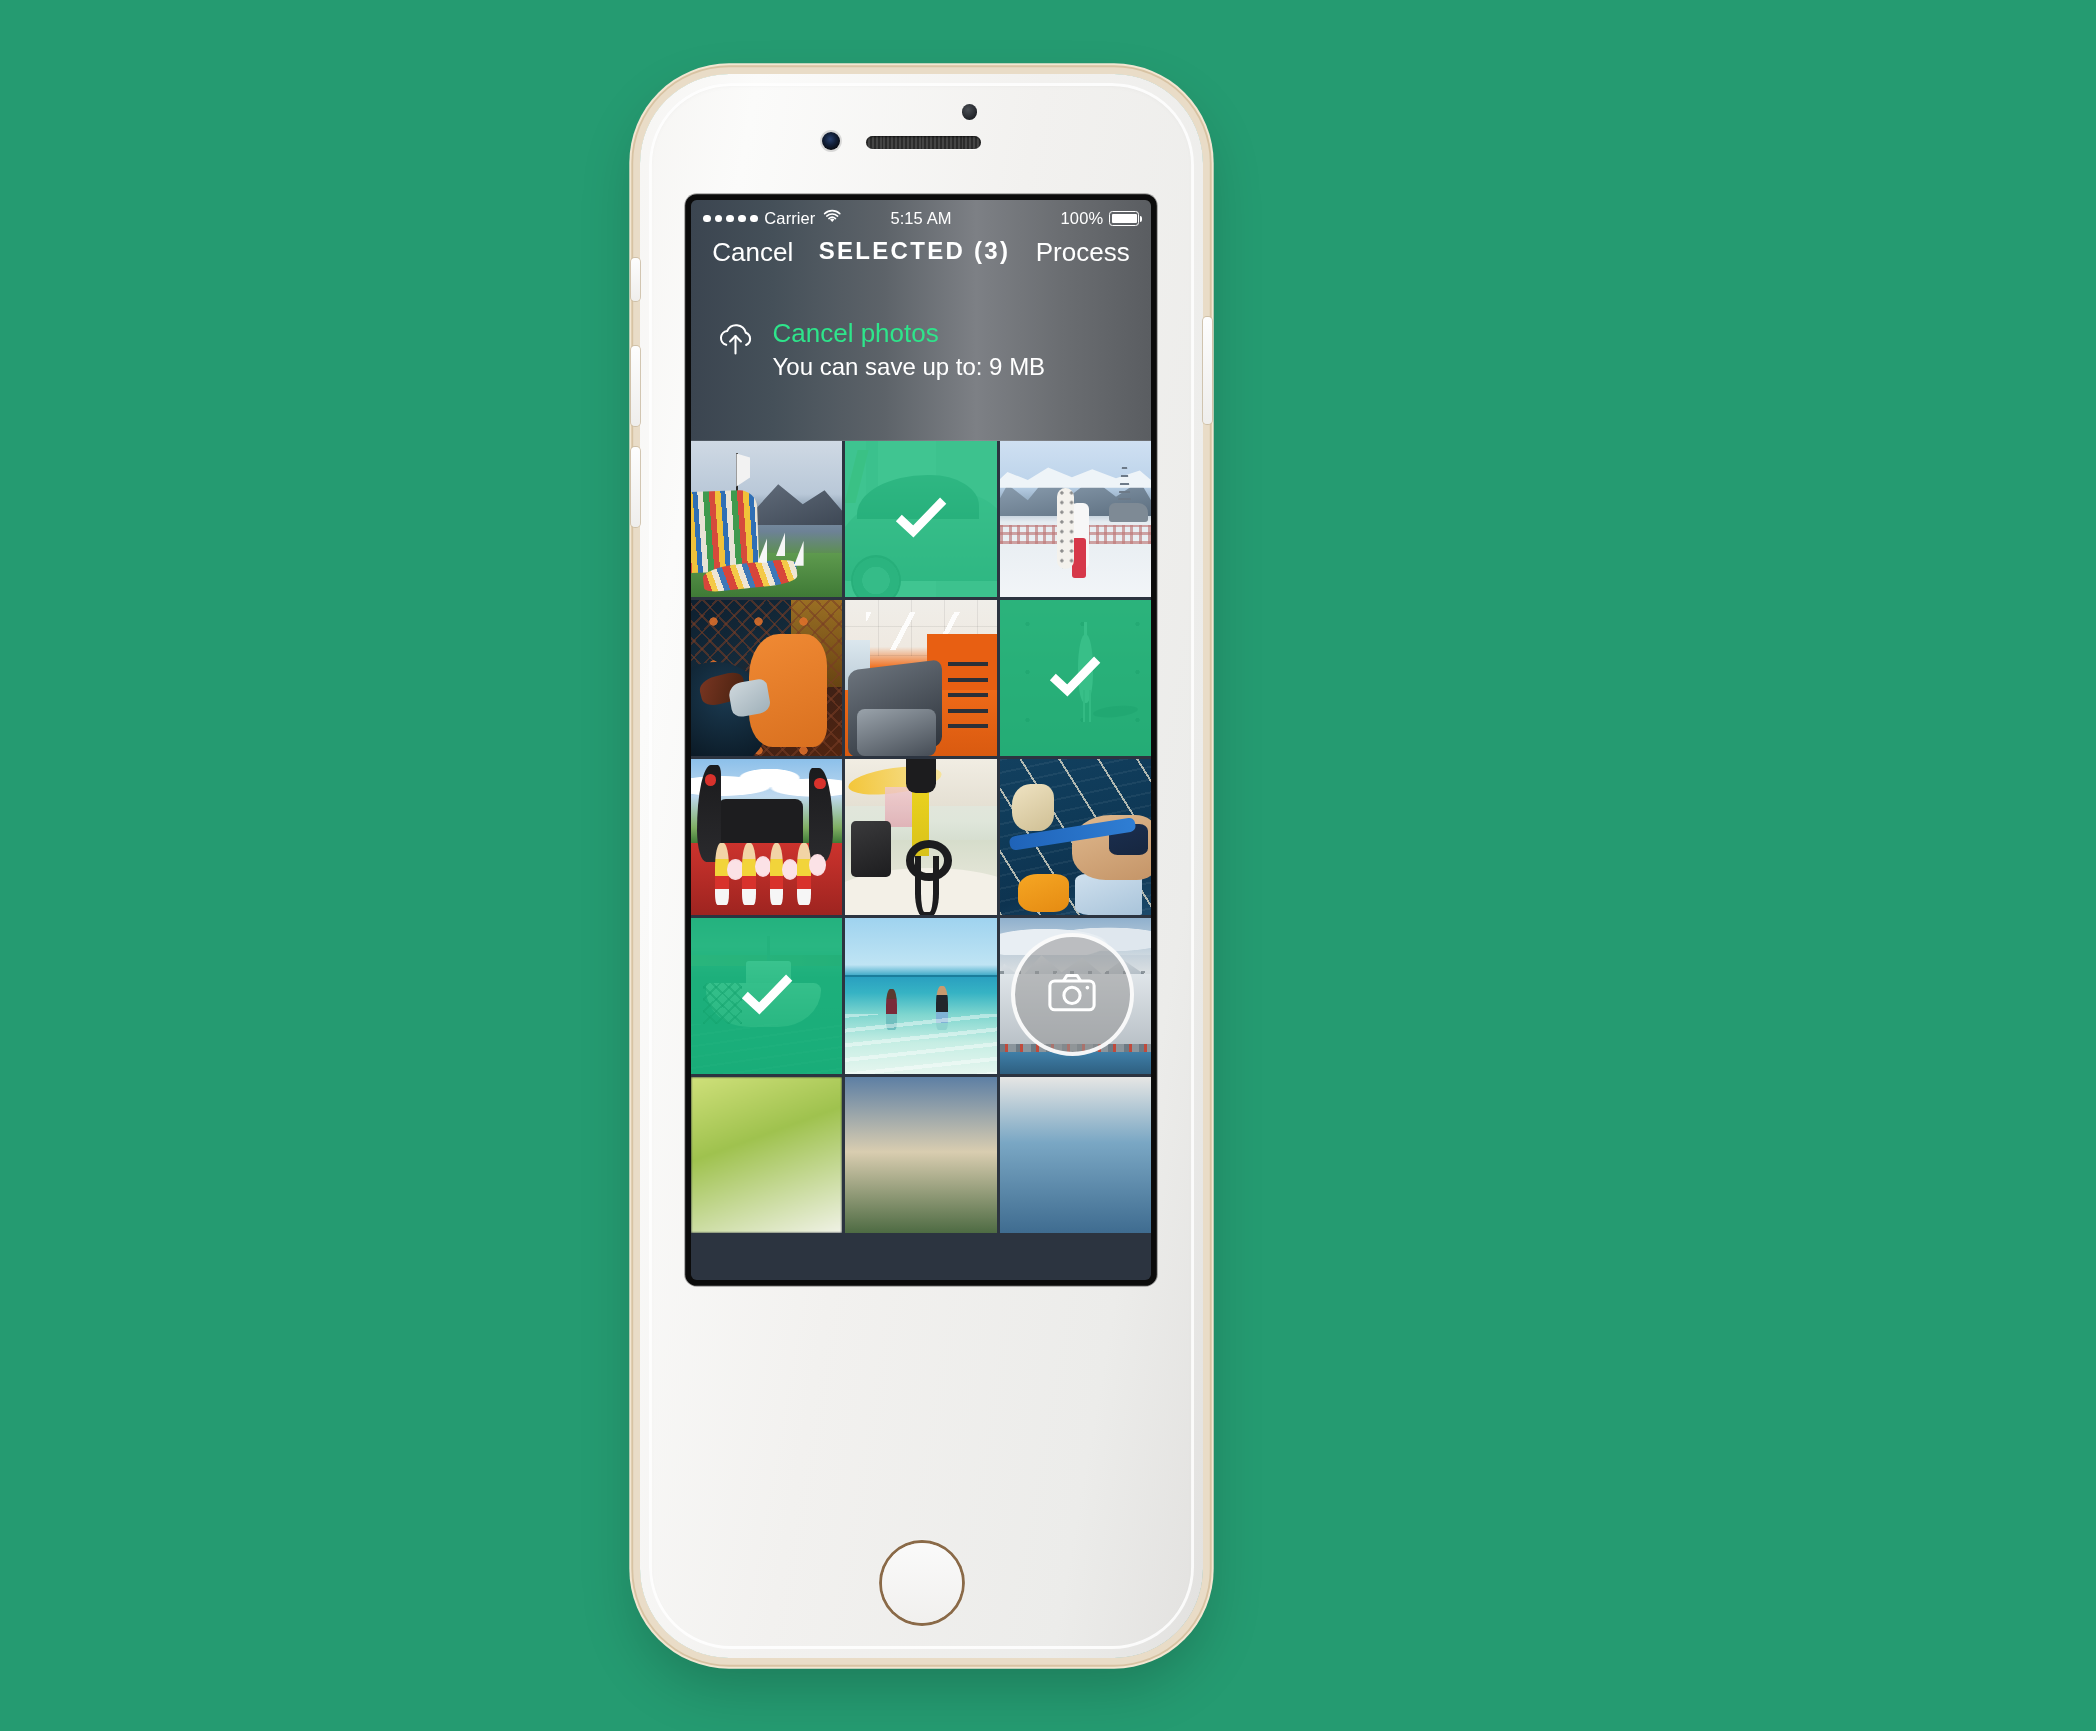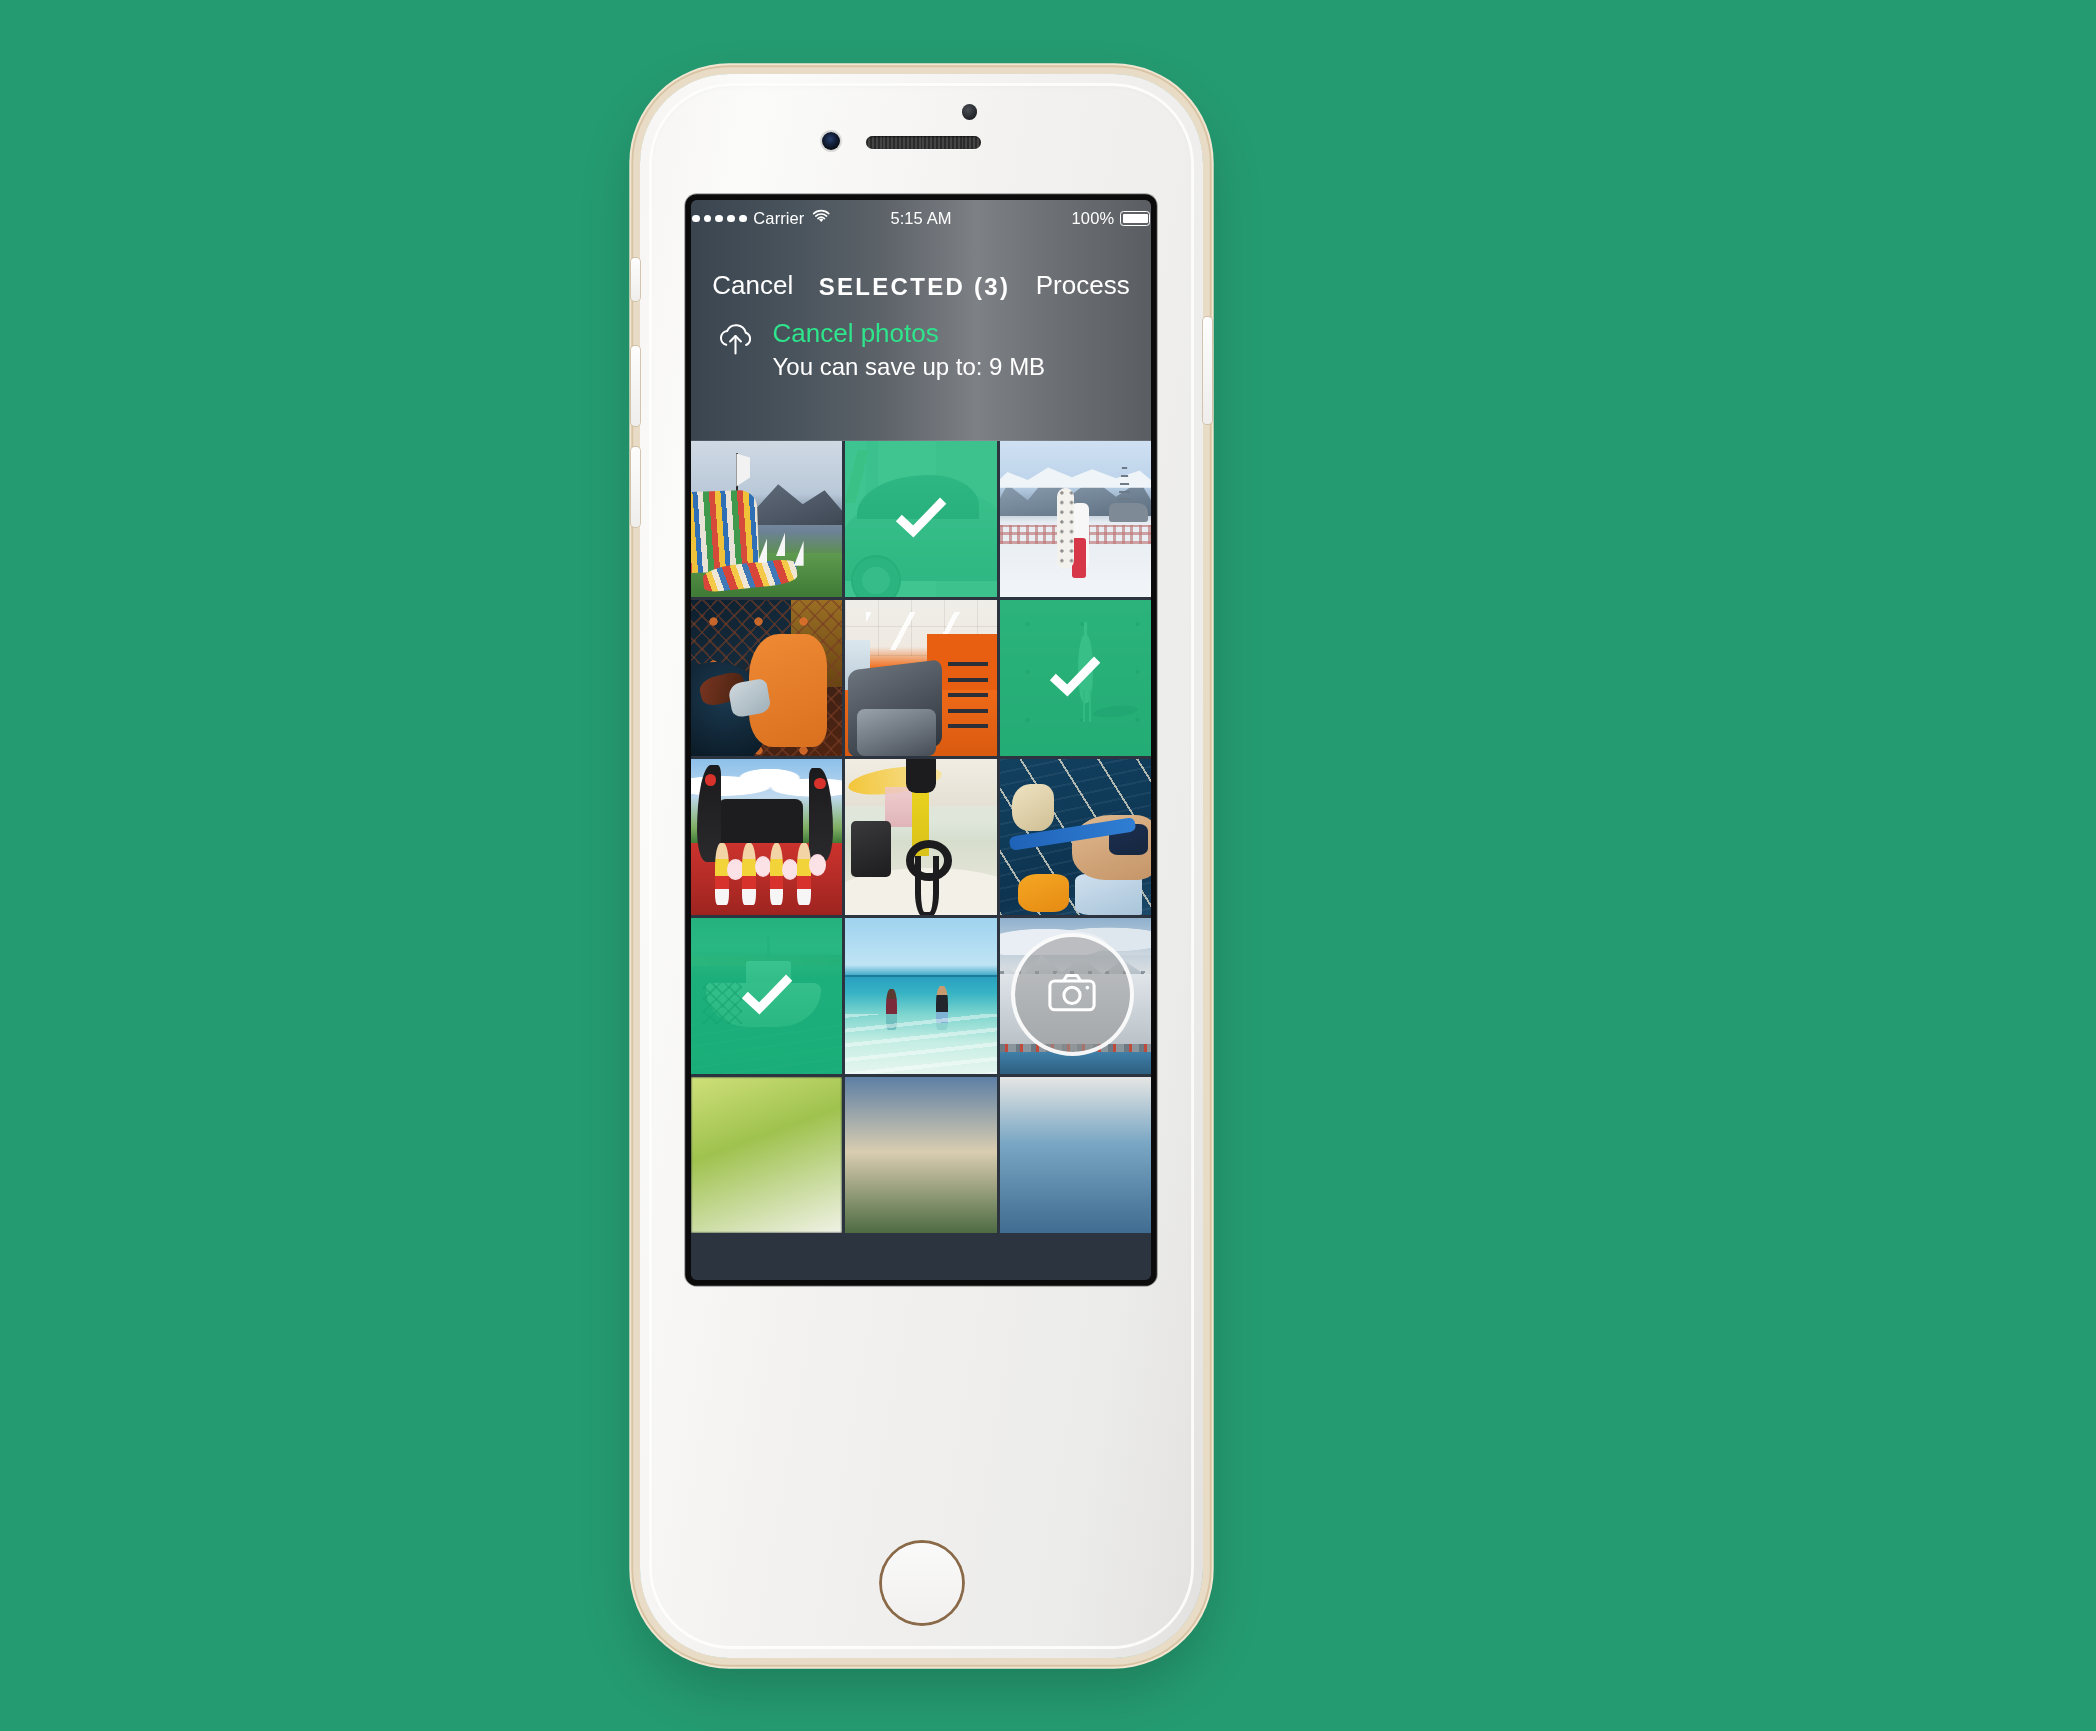--- a/index.html
+++ b/index.html
@@ -119,21 +119,21 @@
   #top-chrome::after{
     content:"";
     position:absolute; left:0; right:0; bottom:0; height:1px;
     background: rgba(255,255,255,.10);
   }
 
   
   #status-bar{
     height:37px;
     display:flex; align-items:center;
-    padding:0 1px;
+    padding:0 12px;
     font-size:16.5px;
     letter-spacing:0.1px;
   }
   #sb-left{ display:flex; align-items:center; gap:6.8px; flex:1; }
   .sig-dots{ display:flex; gap:3.9px; align-items:center;}
   .sig-dots i{ width:7.8px;height:7.8px;border-radius:50%;background:#fff;display:block;}
   #carrier-label{ font-size:16.5px; }
   #sb-center{ flex:0 0 auto; font-size:16.5px; }
   #sb-right{ flex:1; display:flex; align-items:center; justify-content:flex-end; gap:5.8px; font-size:16.5px;}
   .battery{
@@ -142,21 +142,21 @@
   }
   .battery span{ display:block; height:100%; width:100%; background:#fff; border-radius:1px;}
   .battery::after{
     content:""; position:absolute; right:-3.9px; top:3.9px;
     width:2.4px; height:5.8px; background:#fff; border-radius:0 1.9px 1.9px 0;
   }
 
   
   #nav-bar{
     height:64px;
-    display:flex; align-items:flex-end; justify-content:space-between;
+    display:flex; align-items:flex-start; justify-content:space-between;
     padding:0 21.3px;
   }
   #nav-cancel, #nav-process{
     font-size:26px; font-weight:400; color:#fff; cursor:pointer;
     white-space:nowrap;
   }
   #nav-title{
     font-size:24px; font-weight:700; letter-spacing:2.3px; color:#fff;
     white-space:nowrap;
   }

